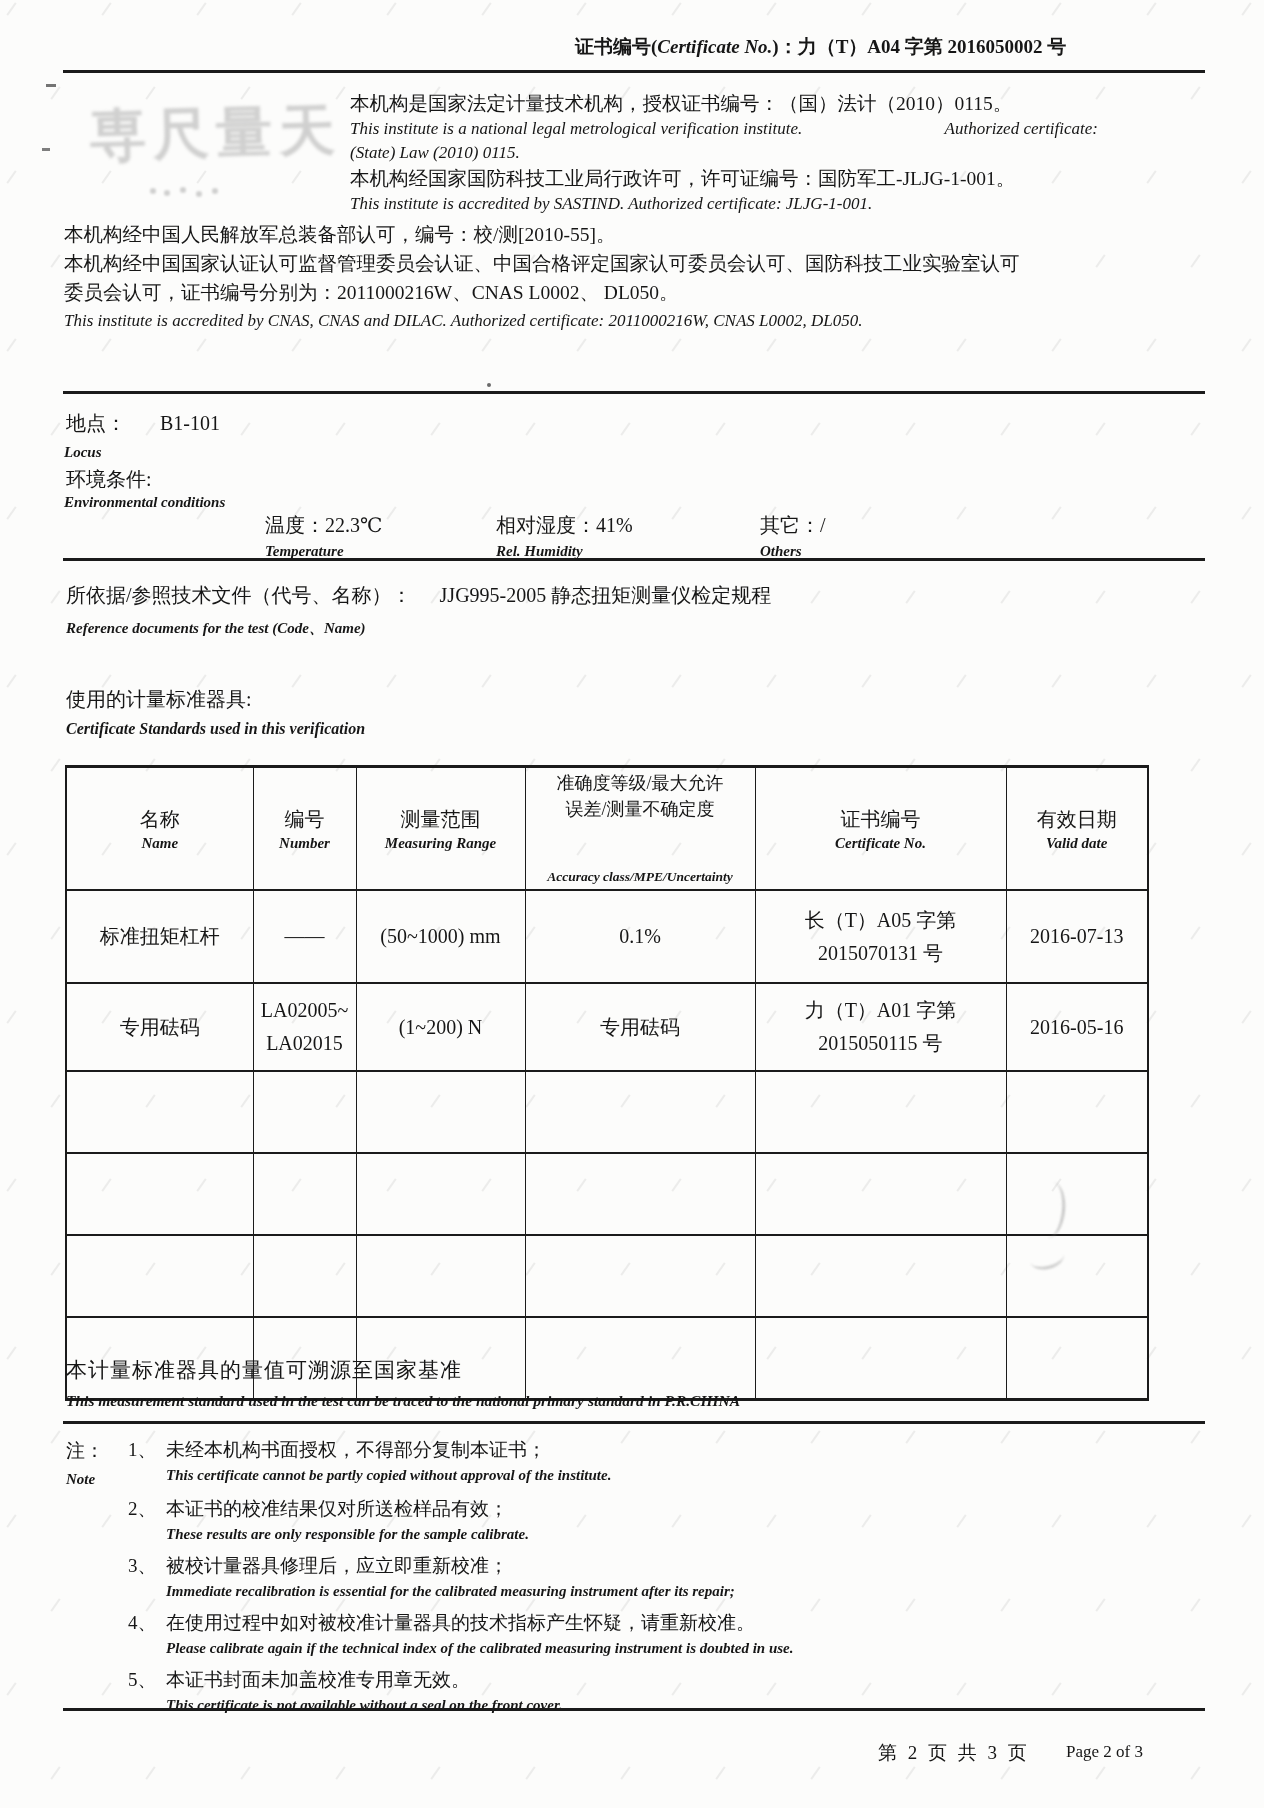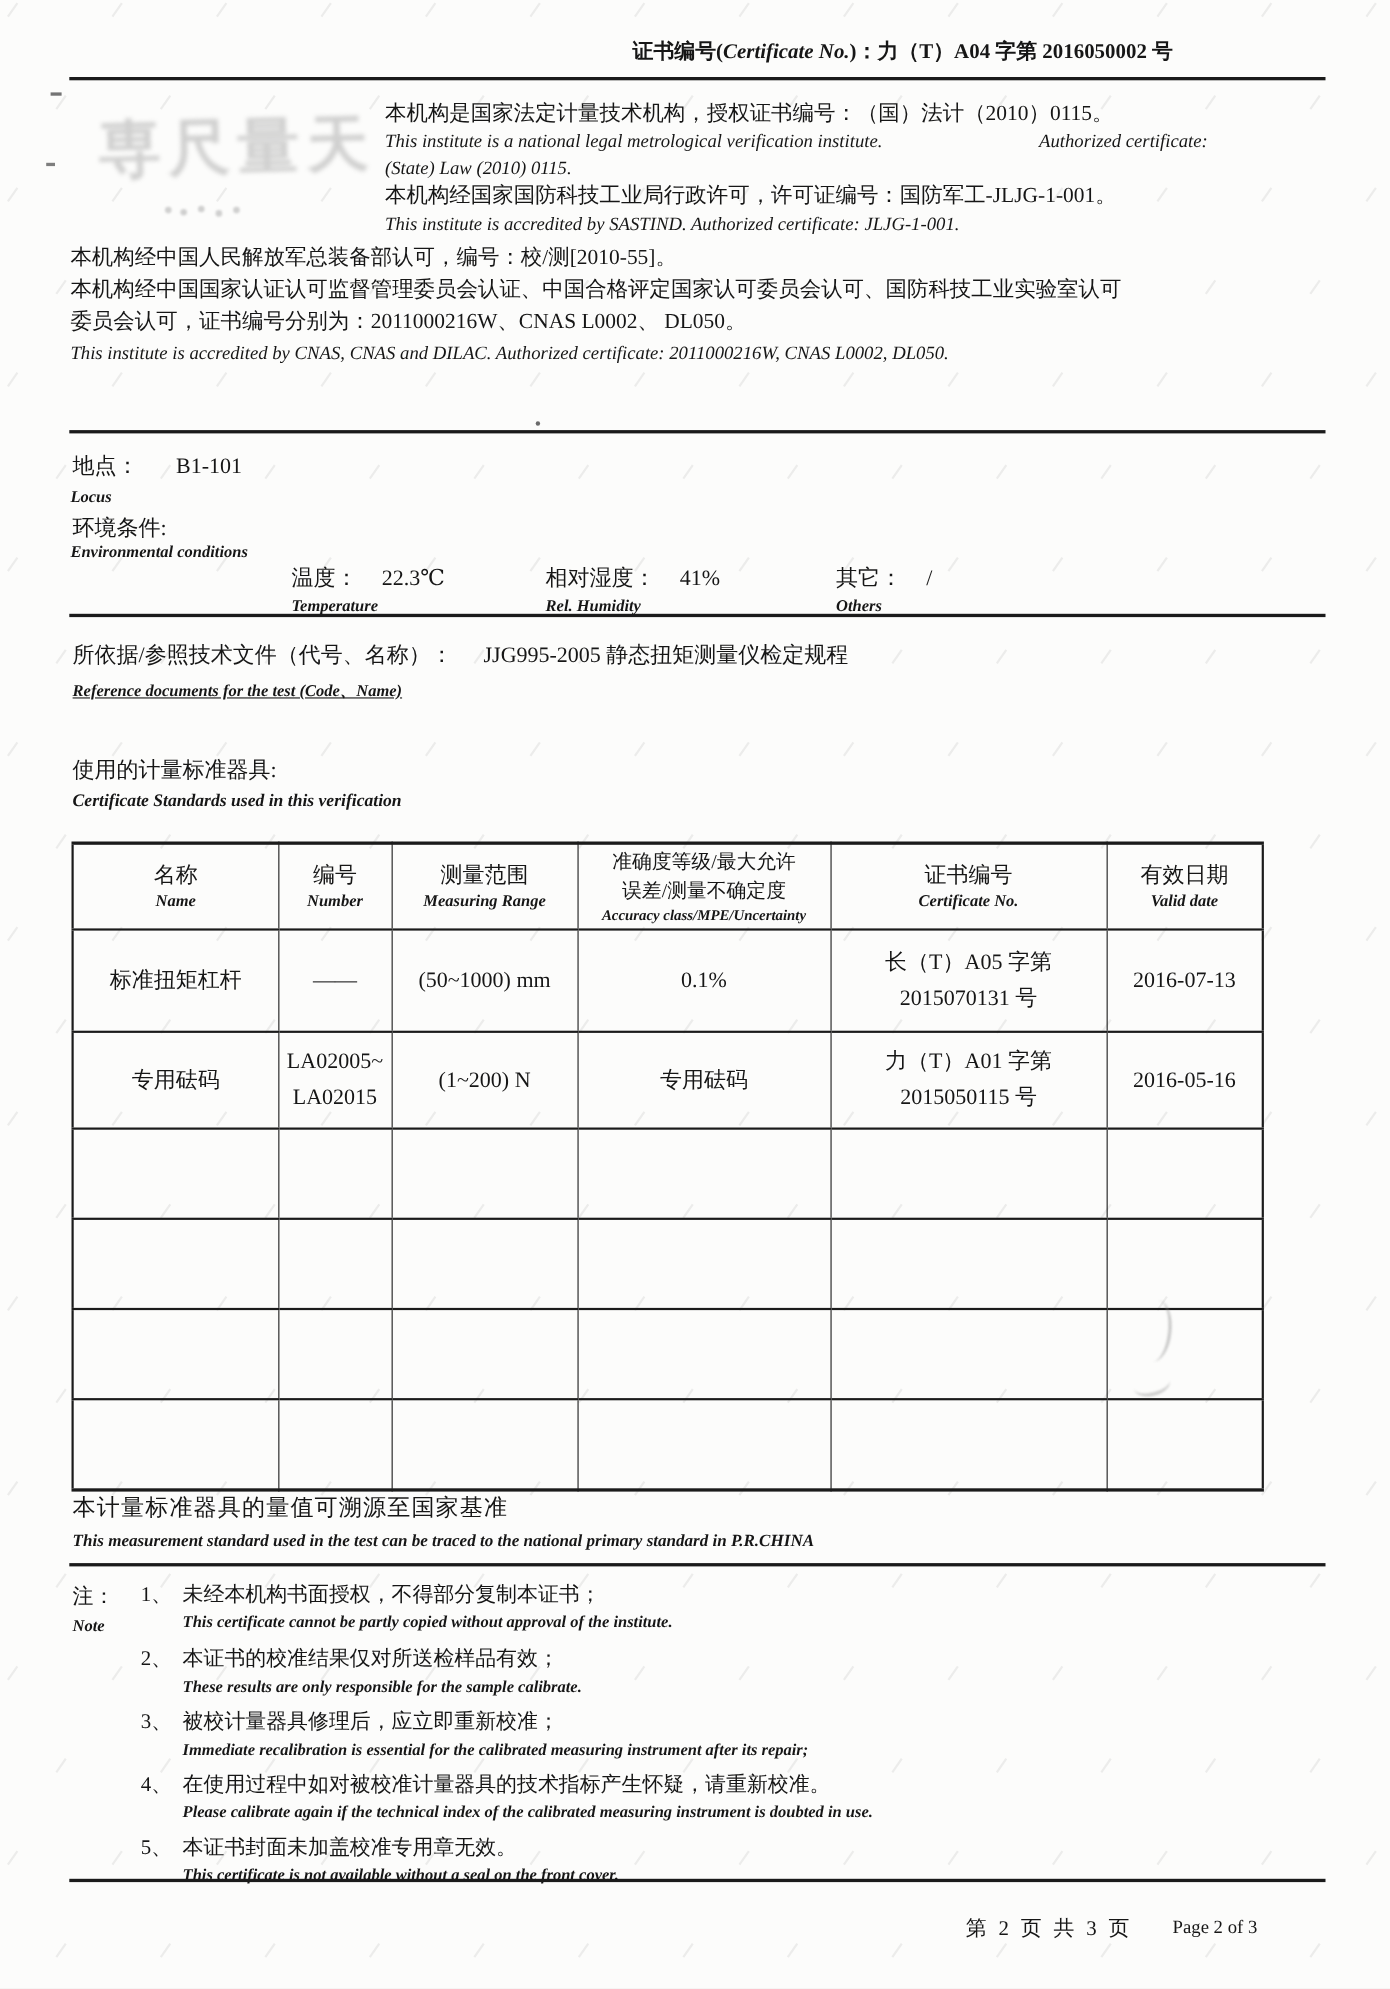--- a/index.html
+++ b/index.html
@@ -40,41 +40,41 @@
   
   .en-label{font-style:italic;font-weight:bold;font-size:15px;}
   .locus-zh{position:absolute;left:66px;top:410px;font-size:20px;}
   .locus-val{margin-left:34px;}
   .locus-en{position:absolute;left:64px;top:444px;}
   .env-zh{position:absolute;left:66px;top:466px;font-size:20px;}
   .env-en{position:absolute;left:64px;top:494px;}
   .env-group{position:absolute;top:512px;}
   #eg1{left:265px}#eg2{left:496px}#eg3{left:760px}
   .env-line{font-size:20px;}
-  .env-val{margin-left:22px;text-align:center;}
+  .env-val{text-align:center;}
   .env-group .en-label{display:block;margin-top:4px;}
 
   
   .ref{position:absolute;left:66px;top:582px;}
   .ref-line{font-size:20px;}
   .ref-val{margin-left:28px;}
-  .ref .en-label{display:block;margin-top:10px;text-decoration:underline;}
+  .ref .en-label{display:block;margin-top:10px;}
 
   
   .std-head{position:absolute;left:66px;top:686px;}
   .std-head .zh{font-size:20px;}
   .std-head .en-label{display:block;margin-top:7px;font-size:16px;}
   .std-table{position:absolute;left:65px;top:765px;width:1082px;border-collapse:collapse;
              table-layout:fixed;text-align:center;border:2px solid #1b1b1b;border-top-width:3px;border-bottom-width:3px;}
   .std-table th,.std-table td{border:1.5px solid #1b1b1b;border-top-width:2px;border-bottom-width:2px;
              padding:2px;vertical-align:middle;white-space:pre-line;font-weight:normal;}
   .std-table th .zh{font-size:20px;line-height:28px;}
   .std-table th .en{font-style:italic;font-weight:bold;font-size:15px;line-height:20px;}
   .std-table th.acc .zh{font-size:18px;line-height:26px;}
-  .std-table th.acc .en{font-size:13.5px;}
+  .std-table th.acc .en{font-size:13.5px;margin-top:45px;}
   .std-table td{font-size:20px;line-height:33px;}
   .hrow{height:70px}.r1{height:93px}.r2{height:88px}.re{height:82px}
 
   
   .trace{position:absolute;left:66px;top:1356px;}
   .trace .zh{font-size:21px;letter-spacing:1px;}
   .trace .en-label{display:block;margin-top:8px;font-size:15.5px;}
 
   
   .notes{position:absolute;left:66px;top:1438px;width:1120px;}

